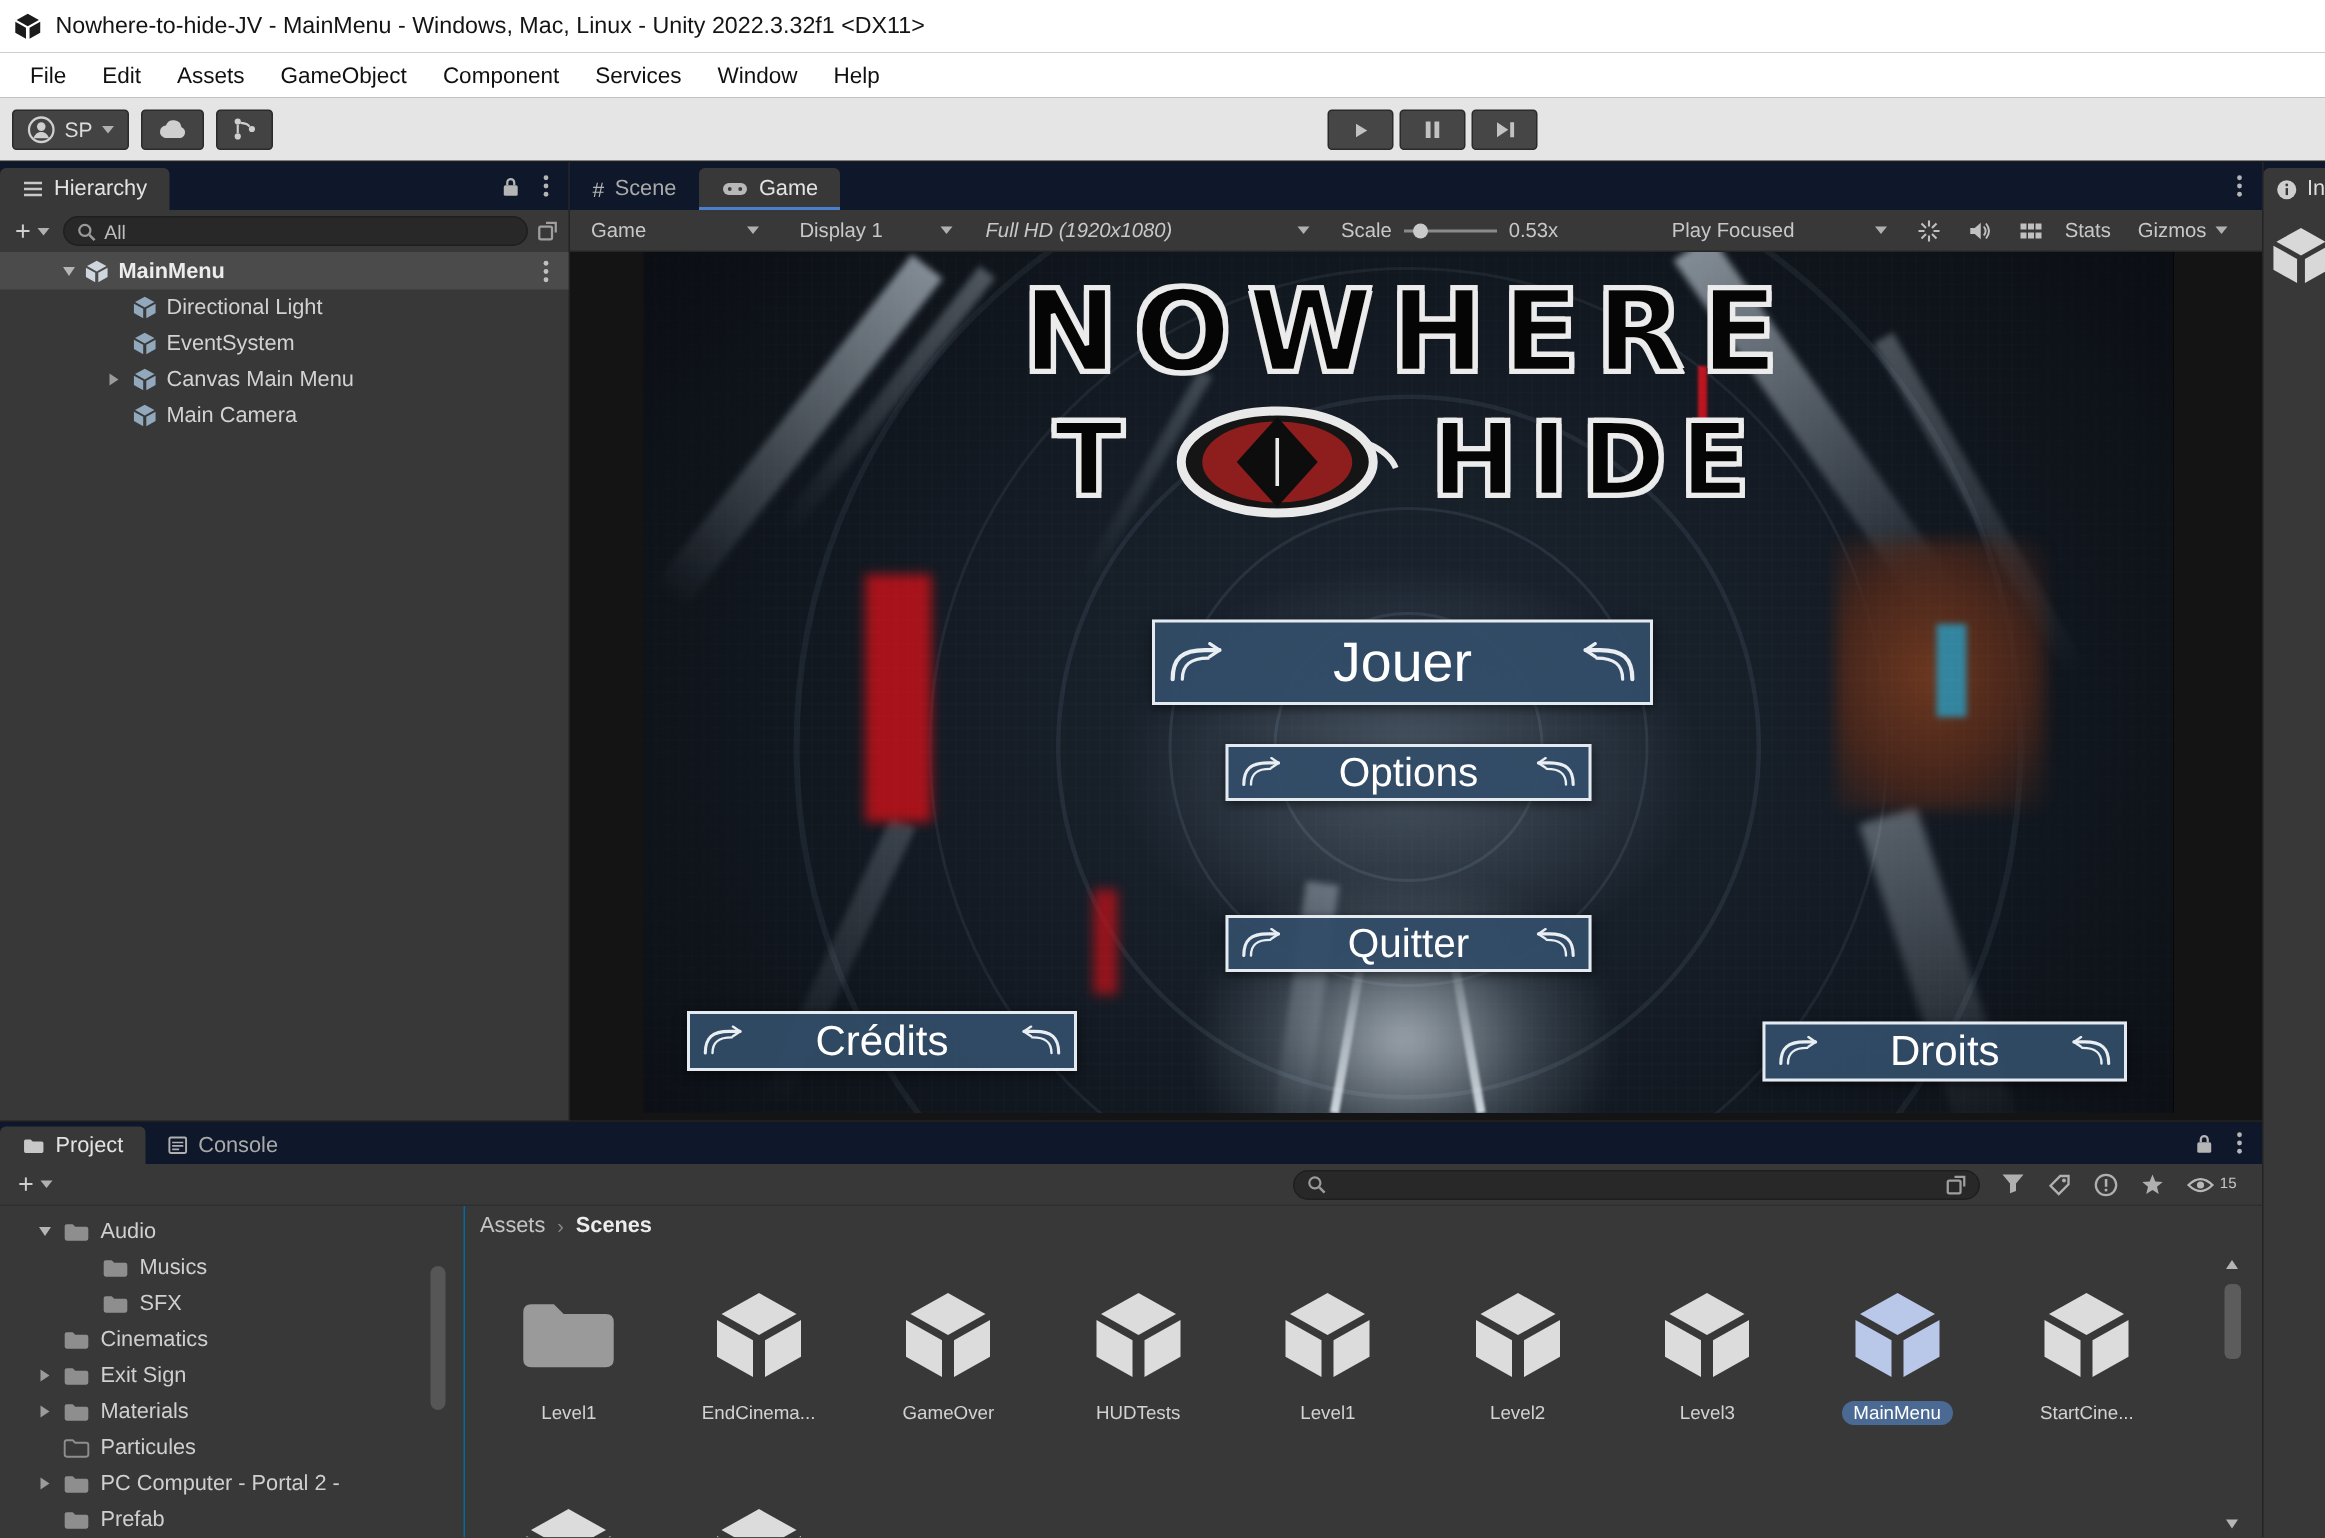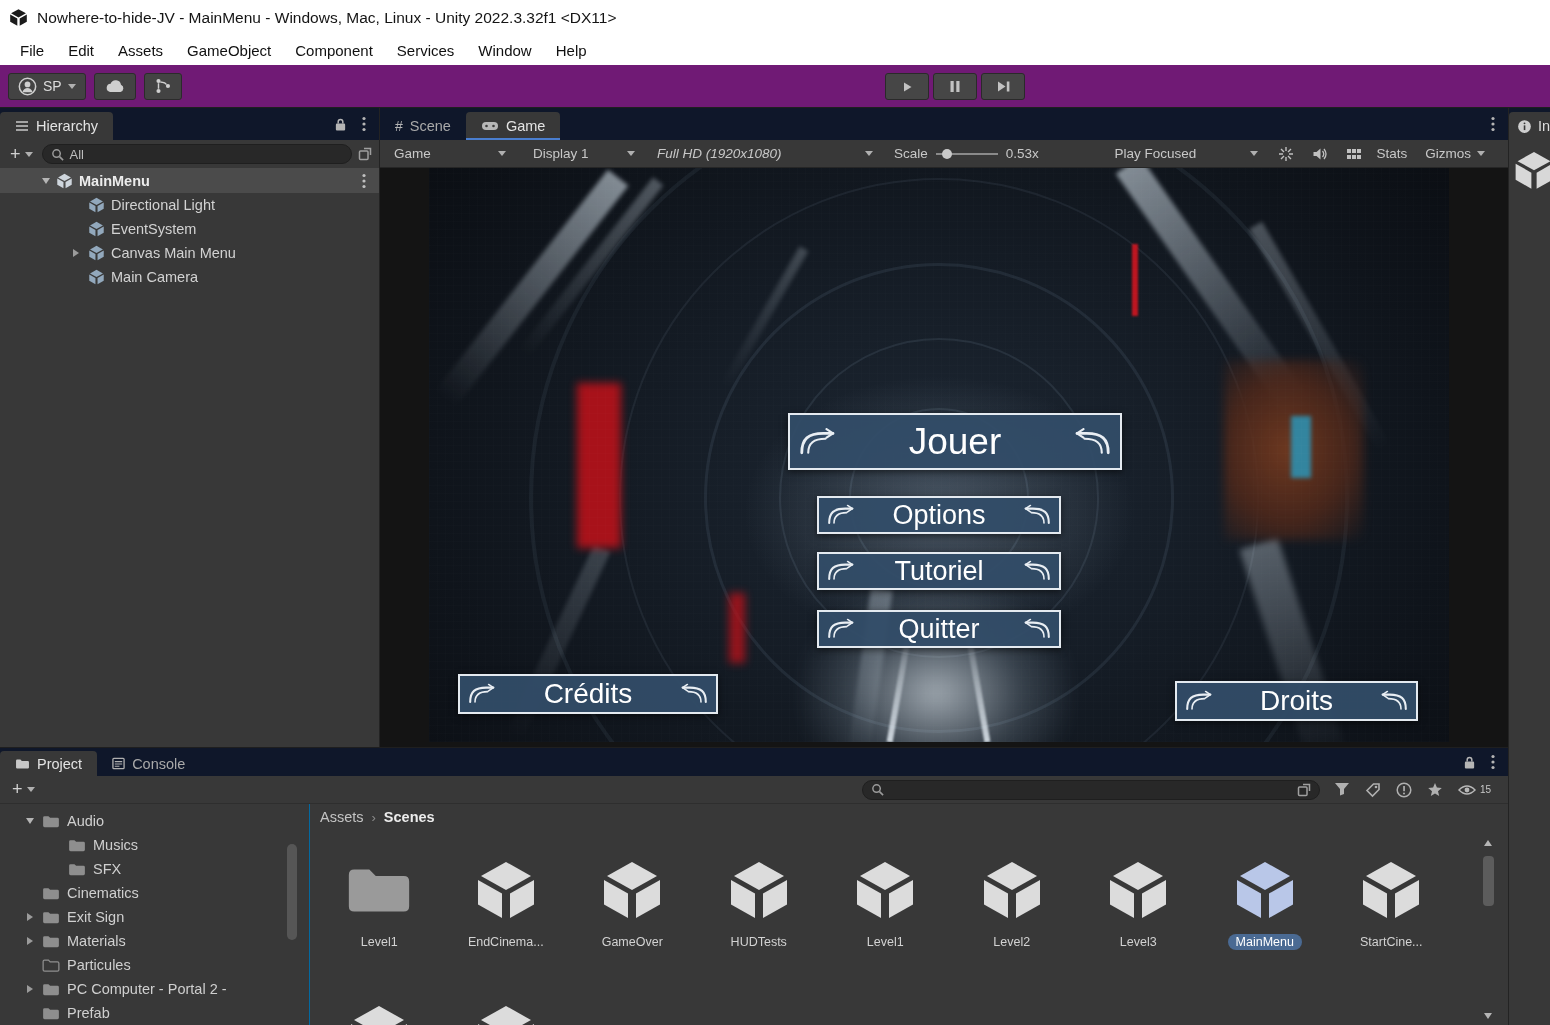--- a/index.html
+++ b/index.html
@@ -8,21 +8,21 @@
   svg { display:block; }
   .window { position:relative; width:1550px; height:1025px; display:flex; flex-direction:column; background:#383838; }
 
   
   .titlebar { height:35px; flex:0 0 auto; background:#ffffff; color:#141414; display:flex; align-items:center; gap:9px; padding-left:9px; font-size:15.5px; }
   .titlebar .tlogo svg { width:19px; height:19px; }
   .menubar { height:30px; flex:0 0 auto; background:#ffffff; color:#101010; display:flex; align-items:center; padding-left:8px; font-size:15px; }
   .mitem { padding:3px 12px; cursor:default; }
 
   
-  .toolbar { height:43px; flex:0 0 auto; background:#701a75; border-bottom:1px solid #1f1f1f; position:relative; display:flex; align-items:center; gap:8px; padding:0 8px; }
+  .toolbar { height:43px; flex:0 0 auto; background:#e5e5e5; border-bottom:1px solid #1f1f1f; position:relative; display:flex; align-items:center; gap:8px; padding:0 8px; }
   .tbtn { height:27px; background:#434343; border:1px solid #2b2b2b; border-radius:3px; display:flex; align-items:center; gap:6px; padding:0 9px; color:#dcdcdc; font-size:14px; cursor:pointer; }
   .playgroup { position:absolute; left:885px; top:8px; display:flex; gap:4px; }
   .pbtn { width:44px; height:27px; background:#464646; border:1px solid #2a2a2a; border-radius:3px; display:flex; align-items:center; justify-content:center; cursor:pointer; }
 
   .caret-down { width:0; height:0; border-left:4px solid transparent; border-right:4px solid transparent; border-top:5px solid #b0b0b0; }
   .tri-right { width:0; height:0; border-top:4.5px solid transparent; border-bottom:4.5px solid transparent; border-left:6px solid #9b9b9b; }
   .tri-down  { width:0; height:0; border-left:4.5px solid transparent; border-right:4.5px solid transparent; border-top:6px solid #b5b5b5; }
 
   
   .content { flex:1; display:flex; min-height:0; }
@@ -108,21 +108,21 @@
   .gv-title .l2 { font-size:68px; letter-spacing:9px; margin-top:4px; -webkit-text-stroke:3px #ececec;
     text-shadow:-2px -2px 0 #e8e8e8, 2px -2px 0 #e8e8e8, -2px 2px 0 #e8e8e8, 2px 2px 0 #e8e8e8;
     display:flex; align-items:center; justify-content:center; gap:20px; }
   .eyeL { width:156px; height:88px; }
 
   
   .gbtn { position:absolute; background:rgba(50,77,104,.94); border:2px solid #e4eaf0; color:#fff; display:flex; align-items:center; justify-content:center; cursor:pointer; box-shadow:0 2px 7px rgba(0,0,0,.55); font-family:"Liberation Sans",sans-serif; }
   .gbtn .claw { position:absolute; width:32px; height:21px; top:50%; transform:translateY(-50%); }
   .gbtn .claw.left { left:7px; }
   .gbtn .claw.right { right:7px; transform:translateY(-50%) scaleX(-1); }
-  .b-jouer { left:359px; top:245px; width:334px; height:57px; font-size:37px; }
+  .b-jouer { left:339px; top:245px; width:334px; height:57px; font-size:37px; }
   .b-jouer .claw { width:44px; height:28px; }
   .b-options { left:388px; top:328px; width:244px; height:38px; font-size:27px; }
   .b-tutoriel { left:388px; top:384px; width:244px; height:38px; font-size:27px; }
   .b-quitter { left:388px; top:442px; width:244px; height:38px; font-size:27px; }
   .b-credits { left:29px; top:506px; width:260px; height:40px; font-size:28px; }
   .b-droits { left:746px; top:513px; width:243px; height:40px; font-size:28px; }
 
   
   .rtab { height:28px; padding:0 8px; display:flex; align-items:center; gap:6px; background:#383838; color:#dedede; font-size:14.5px; border-radius:4px 4px 0 0; overflow:hidden; white-space:nowrap; cursor:pointer; }
   .rcube { margin:10px auto 0; width:42px; height:40px; }
@@ -444,20 +444,34 @@
                   <div class="redblob rb2"></div>
                   <div class="redblob rb3"></div>
                 <div class="mach"></div>
                   <div class="cyanbit"></div>
                 <div class="glow"></div>
                 <div class="floorline f1"></div>
                   <div class="floorline f2"></div>
                 <div class="pixgrid"></div>
               </div>
 
+              <div class="gv-title">
+                <div class="l1">NOWHERE</div>
+                <div class="l2">
+                  <span>T</span>
+                  <svg class="eyeL" viewBox="0 0 156 88">
+                    <ellipse cx="73" cy="44" rx="64" ry="34" fill="#151515" stroke="#e9e9e9" stroke-width="6"></ellipse>
+                    <ellipse cx="73" cy="44" rx="50" ry="27" fill="#8e1d1d"></ellipse>
+                    <path d="M73 14 L100 44 L73 74 L46 44 Z" fill="#0d0d0d"></path>
+                    <line x1="73" y1="28" x2="73" y2="60" stroke="#e9e9e9" stroke-width="2.4"></line>
+                    <path d="M134 32 q14 6 18 16" fill="none" stroke="#e9e9e9" stroke-width="4"></path>
+                  </svg>
+                  <span>HIDE</span>
+                </div>
+              </div>
 
               <button class="gbtn b-jouer">
                   <svg class="claw left" viewBox="0 0 40 26">
   <path d="M4 23 C4 10 10 5 24 5 L33 5" fill="none" stroke="#e9eef3" stroke-width="2.6" stroke-linecap="round"></path>
   <path d="M10 23 C10 14 15 10 26 10" fill="none" stroke="#e9eef3" stroke-width="2" stroke-linecap="round"></path>
   <path d="M33 5 L27 1 M33 5 L27 9" fill="none" stroke="#e9eef3" stroke-width="2" stroke-linecap="round"></path>
                   </svg>
                   <span>Jouer</span>
                   <svg class="claw right" viewBox="0 0 40 26">
   <path d="M4 23 C4 10 10 5 24 5 L33 5" fill="none" stroke="#e9eef3" stroke-width="2.6" stroke-linecap="round"></path>
@@ -465,33 +479,20 @@
   <path d="M33 5 L27 1 M33 5 L27 9" fill="none" stroke="#e9eef3" stroke-width="2" stroke-linecap="round"></path>
                   </svg>
                 </button>
               <button class="gbtn b-options">
                   <svg class="claw left" viewBox="0 0 40 26">
   <path d="M4 23 C4 10 10 5 24 5 L33 5" fill="none" stroke="#e9eef3" stroke-width="2.6" stroke-linecap="round"></path>
   <path d="M10 23 C10 14 15 10 26 10" fill="none" stroke="#e9eef3" stroke-width="2" stroke-linecap="round"></path>
   <path d="M33 5 L27 1 M33 5 L27 9" fill="none" stroke="#e9eef3" stroke-width="2" stroke-linecap="round"></path>
                   </svg>
                   <span>Options</span>
-                  <svg class="claw right" viewBox="0 0 40 26">
-  <path d="M4 23 C4 10 10 5 24 5 L33 5" fill="none" stroke="#e9eef3" stroke-width="2.6" stroke-linecap="round"></path>
-  <path d="M10 23 C10 14 15 10 26 10" fill="none" stroke="#e9eef3" stroke-width="2" stroke-linecap="round"></path>
-  <path d="M33 5 L27 1 M33 5 L27 9" fill="none" stroke="#e9eef3" stroke-width="2" stroke-linecap="round"></path>
-                  </svg>
-                </button>
-              <button class="gbtn b-tutoriel">
-                  <svg class="claw left" viewBox="0 0 40 26">
-  <path d="M4 23 C4 10 10 5 24 5 L33 5" fill="none" stroke="#e9eef3" stroke-width="2.6" stroke-linecap="round"></path>
-  <path d="M10 23 C10 14 15 10 26 10" fill="none" stroke="#e9eef3" stroke-width="2" stroke-linecap="round"></path>
-  <path d="M33 5 L27 1 M33 5 L27 9" fill="none" stroke="#e9eef3" stroke-width="2" stroke-linecap="round"></path>
-                  </svg>
-                  <span>Tutoriel</span>
                   <svg class="claw right" viewBox="0 0 40 26">
   <path d="M4 23 C4 10 10 5 24 5 L33 5" fill="none" stroke="#e9eef3" stroke-width="2.6" stroke-linecap="round"></path>
   <path d="M10 23 C10 14 15 10 26 10" fill="none" stroke="#e9eef3" stroke-width="2" stroke-linecap="round"></path>
   <path d="M33 5 L27 1 M33 5 L27 9" fill="none" stroke="#e9eef3" stroke-width="2" stroke-linecap="round"></path>
                   </svg>
                 </button>
               <button class="gbtn b-quitter">
                   <svg class="claw left" viewBox="0 0 40 26">
   <path d="M4 23 C4 10 10 5 24 5 L33 5" fill="none" stroke="#e9eef3" stroke-width="2.6" stroke-linecap="round"></path>
   <path d="M10 23 C10 14 15 10 26 10" fill="none" stroke="#e9eef3" stroke-width="2" stroke-linecap="round"></path>

